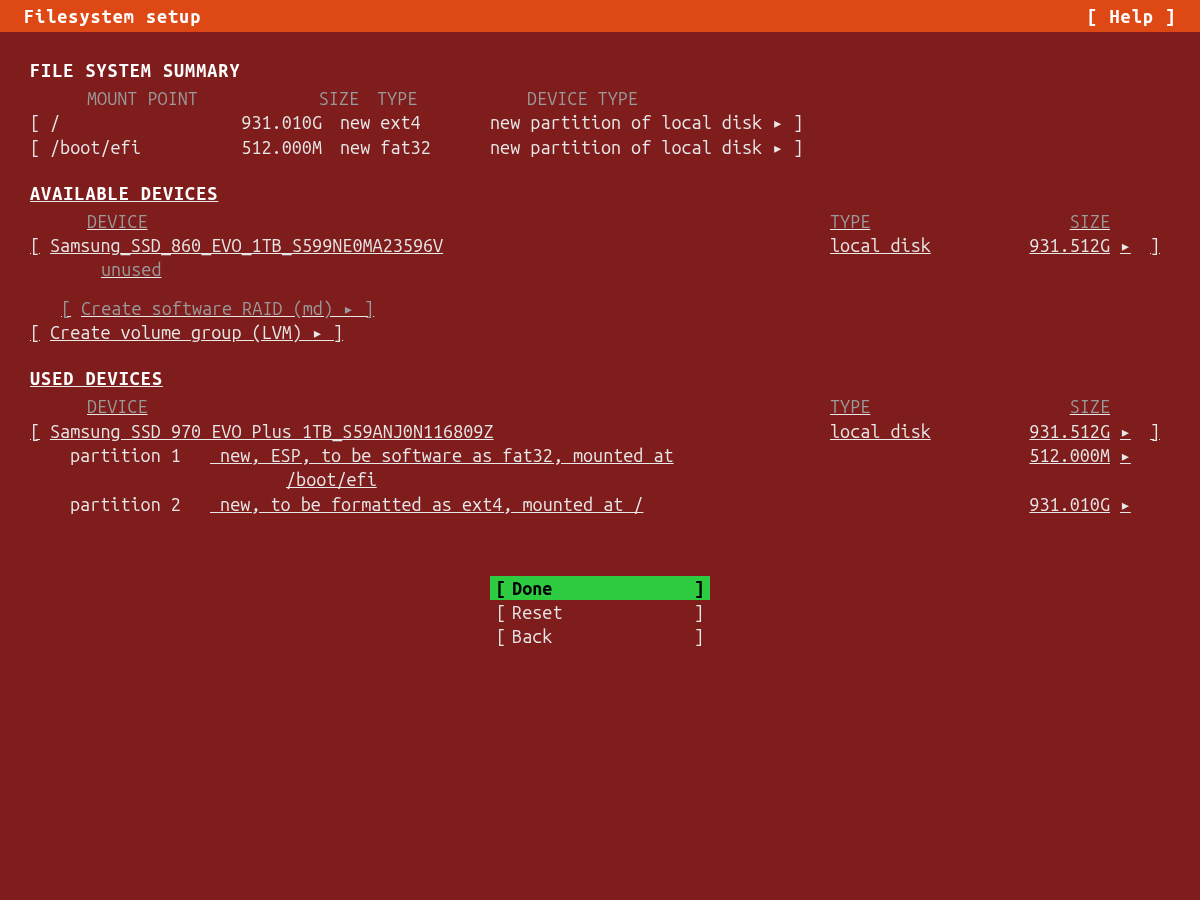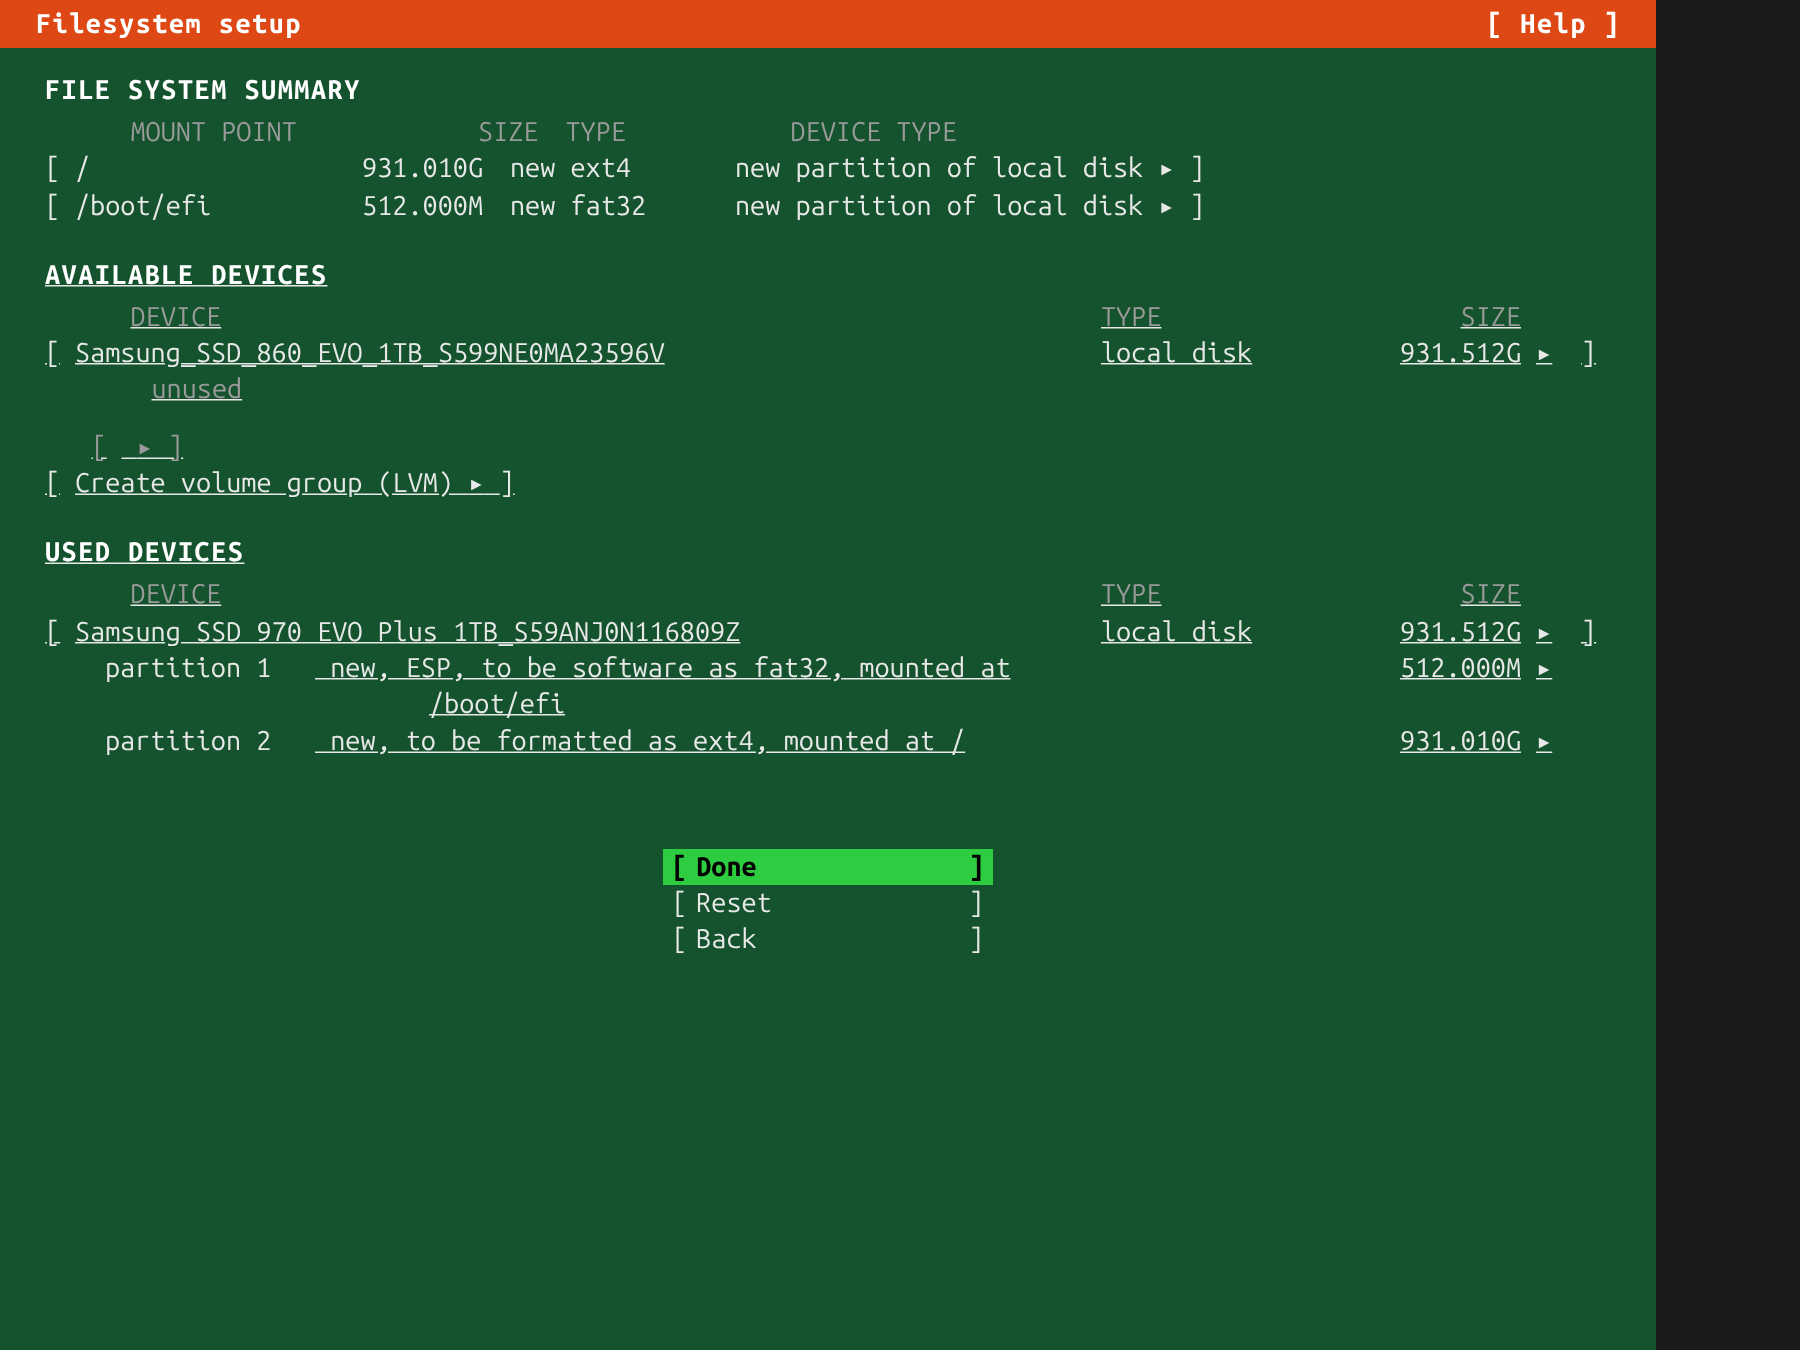--- a/index.html
+++ b/index.html
@@ -5,36 +5,36 @@
   * { box-sizing: border-box; margin: 0; padding: 0; }
   html, body {
     width: 1200px; height: 900px;
     background: #1a1a1a;
     font-family: "Ubuntu Mono", "Courier New", monospace;
     font-size: 18px;
     color: #e8e8e8;
     overflow: hidden;
   }
   .screen {
-    width: 1104px; height: 900px;
-    background: #14532d;
+    width: 1200px; height: 900px;
+    background: #7f1d1d;
     display: flex;
     flex-direction: column;
   }
   .titlebar {
     background: #dd4814;
     color: #fff;
     display: flex;
     justify-content: space-between;
     padding: 6px 24px;
     font-weight: bold;
     letter-spacing: 1px;
   }
   .body {
-    padding: 10px 30px 0 30px;
+    padding: 20px 30px 0 30px;
     flex: 1;
     color: #e8e8e8;
   }
   .heading {
     color: #fff;
     font-weight: bold;
     margin: 8px 0 6px 0;
     letter-spacing: 1px;
   }
   .muted { color: #9a9a9a; margin-left: 31px; }
@@ -134,20 +134,21 @@
         <span class="dev-size">931.512G</span>
         <span class="dev-caret">▸</span>
         <span class="dev-close">]</span>
       </div>
       <div class="rowline muted indent">unused</div>
 
       <div style="height:14px"></div>
 
       <div class="rowline muted">
         <span class="pad-l">[</span>
+        <span>Create software RAID (md)</span>
         <span>&nbsp;</span>
         <span>▸</span>
         <span>&nbsp;</span>
         <span>]</span>
       </div>
       <div class="rowline">
         <span class="pad-l">[</span>
         <span>Create volume group (LVM)</span>
         <span>&nbsp;</span>
         <span>▸</span>

